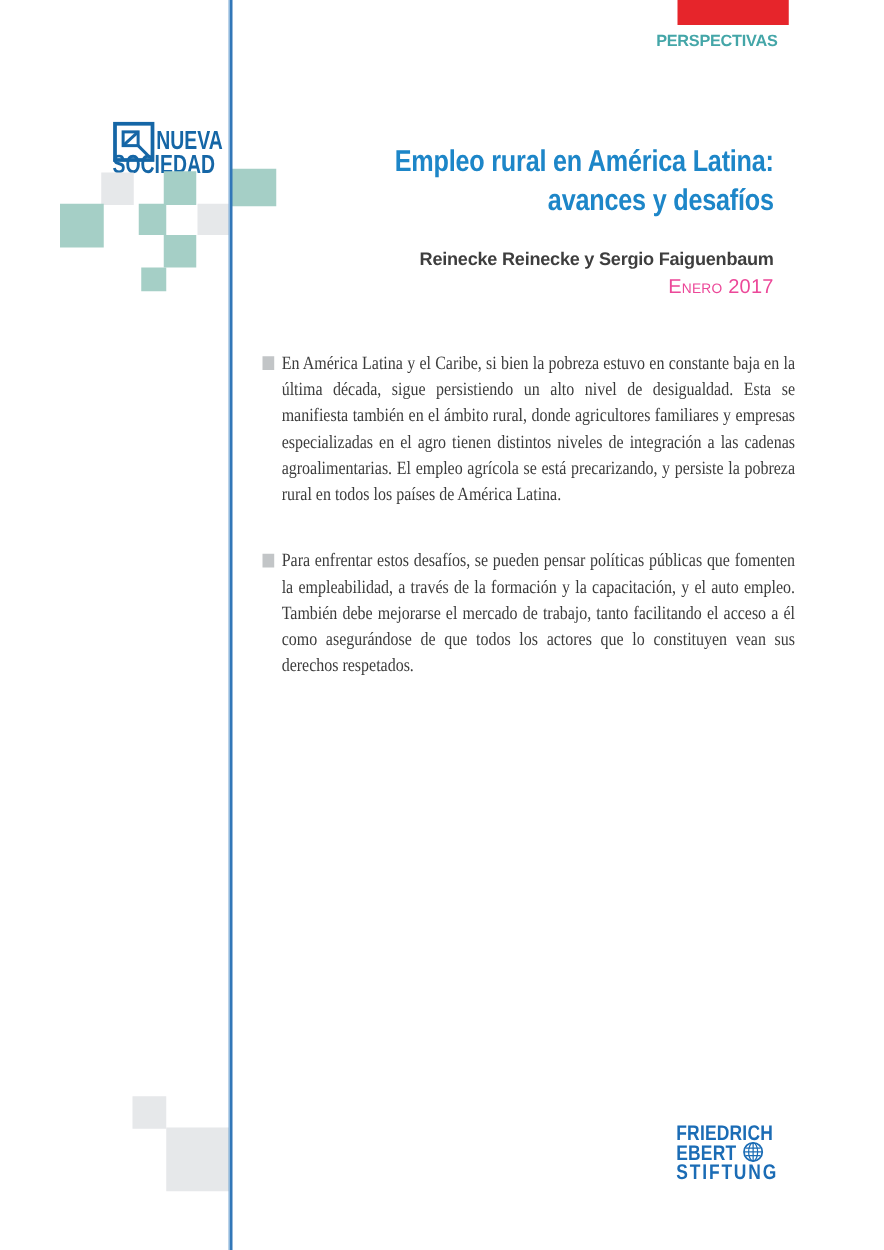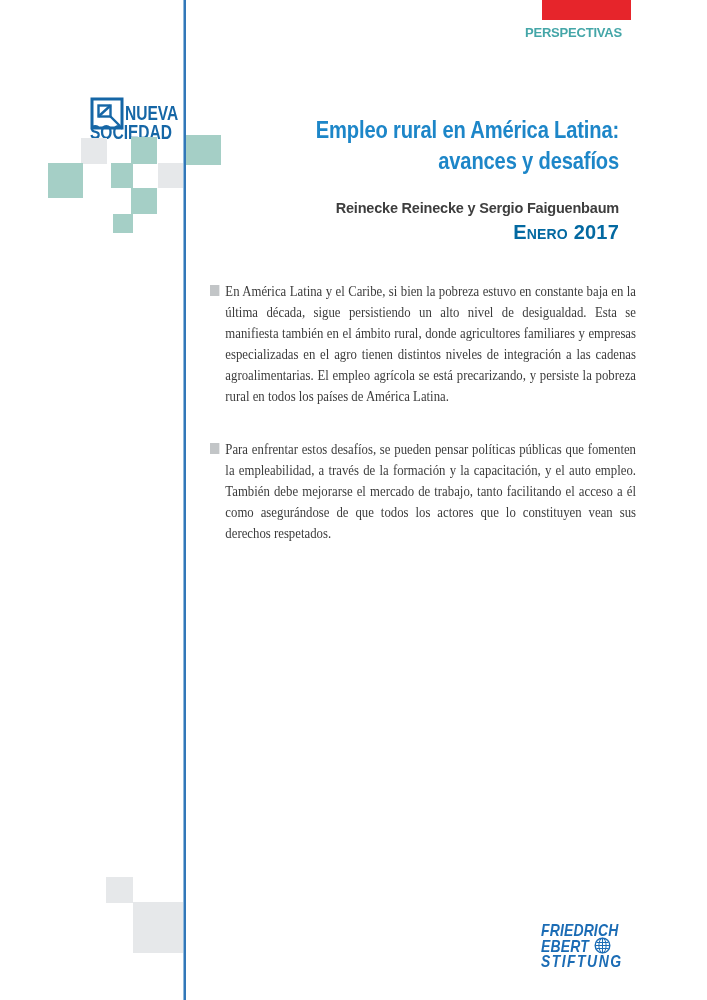--- a/index.html
+++ b/index.html
@@ -25,32 +25,32 @@
   
   .sq{position:absolute;z-index:1;}
   .sq-teal{background:#a5cfc6;}
   .sq-gray{background:#e6e8ea;}
   
   .title{position:absolute;right:82px;top:114px;text-align:right;color:#1d86c8;
     font-size:24px;font-weight:bold;line-height:31px;letter-spacing:-0.2px;
     transform:scaleX(.84);transform-origin:100% 0;white-space:nowrap;}
   .authors{position:absolute;right:82px;top:200px;font-size:14.5px;font-weight:bold;
     color:#3e3e3e;letter-spacing:-0.2px;white-space:nowrap;}
-  .pub-date{position:absolute;right:82px;top:221px;font-size:20px;font-weight:bold;
-    color:#0369a1;font-variant:small-caps;letter-spacing:0.2px;white-space:nowrap;}
+  .pub-date{position:absolute;right:82px;top:221px;font-size:16px;font-weight:normal;
+    color:#ec4899;font-variant:small-caps;letter-spacing:0.2px;white-space:nowrap;}
   
   .summary{position:absolute;left:204px;top:281px;width:500px;
     transform:scaleX(.852);transform-origin:0 0;}
   .para{position:relative;padding-left:18px;
     font-family:"Liberation Serif","DejaVu Serif",serif;
     font-size:15px;line-height:21px;text-align:justify;color:#3c3c3c;}
   .para + .para{margin-top:32px;}
   .bullet{position:absolute;left:0;top:4px;width:11px;height:11px;background:#c2c5c7;}
   
-  .fes-logo{position:absolute;left:535px;top:923px;color:#1b6cb5;font-style:italic;}
+  .fes-logo{position:absolute;left:535px;top:899px;color:#1b6cb5;}
   .fes-line{font-size:17px;font-weight:bold;line-height:15.5px;
     transform:scaleX(.82);transform-origin:0 0;white-space:nowrap;letter-spacing:0.2px;}
   .fes-line3{letter-spacing:1.8px;}
   .fes-globe{position:absolute;left:53px;top:14px;}
 </style>
 </head>
 <body>
 
 <div class="page">
 

